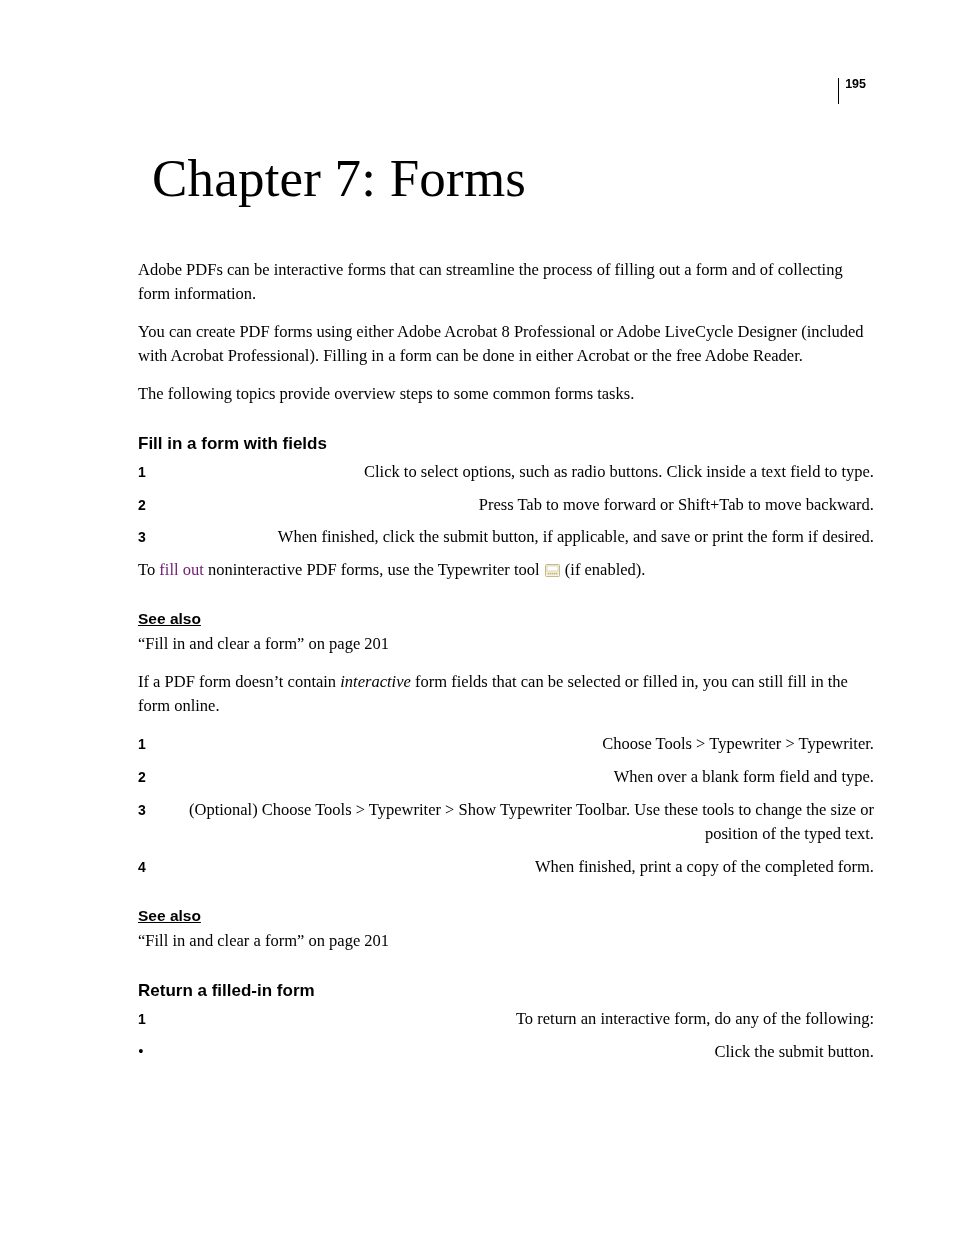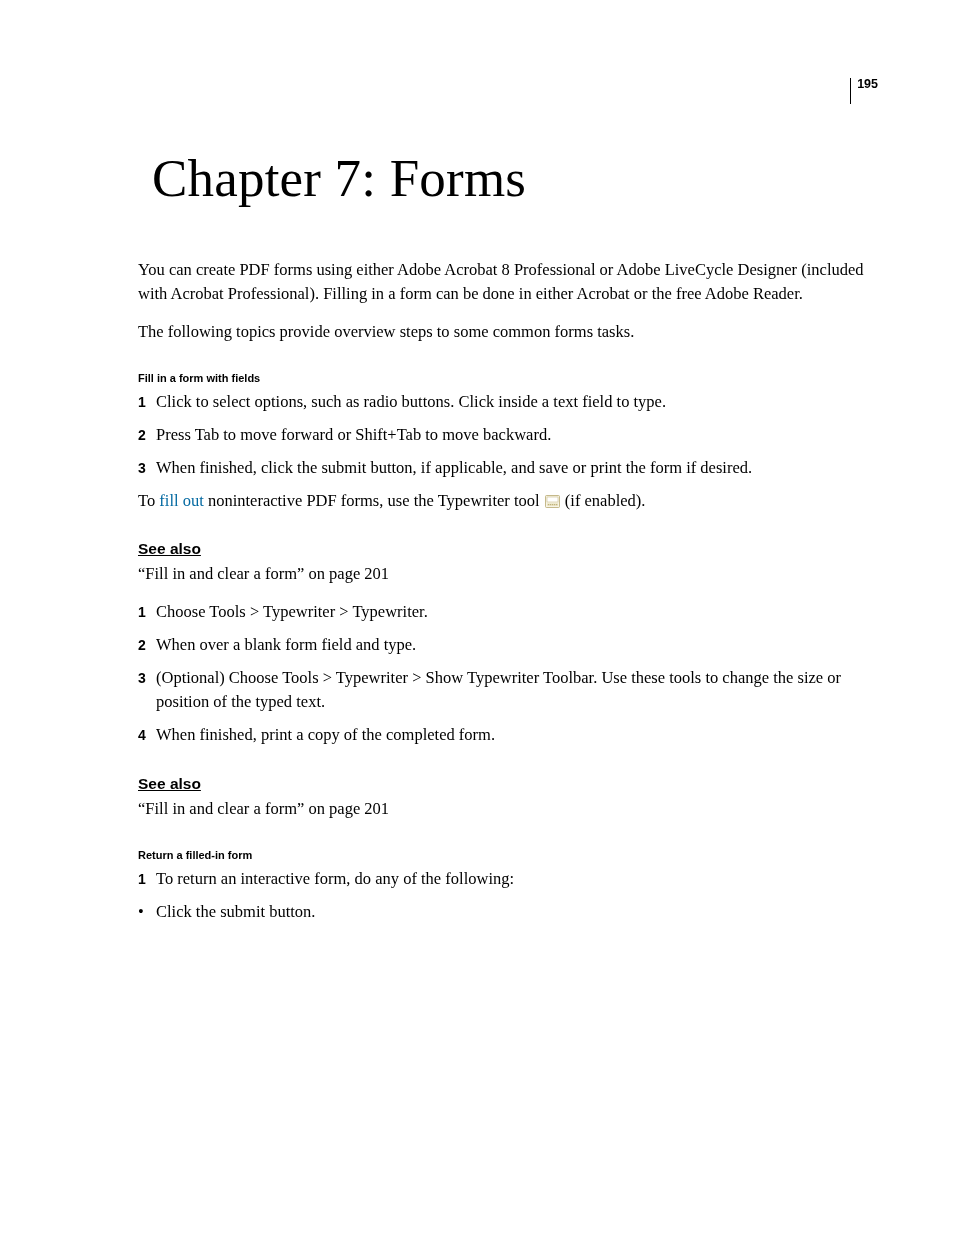--- a/index.html
+++ b/index.html
@@ -13,21 +13,21 @@
   .page {
     position: relative;
     width: 954px;
     min-height: 1235px;
     box-sizing: border-box;
     padding: 78px 80px 60px 138px;
   }
   .page-number-wrap {
     position: absolute;
     top: 78px;
-    right: 76px;
+    right: 88px;
     border-left: 1.5px solid #000;
     padding-left: 6px;
     height: 26px;
     display: flex;
     align-items: flex-start;
   }
   .page-number {
     font-family: "Myriad Pro", "Segoe UI", Arial, sans-serif;
     font-weight: 700;
     font-size: 12.5px;
@@ -47,21 +47,21 @@
   }
   h2.section {
     font-family: "Myriad Pro", "Segoe UI", Arial, sans-serif;
     font-weight: 700;
     font-size: 27px;
     margin: 50px 0 18px 0;
   }
   h3.subsection {
     font-family: "Myriad Pro", "Segoe UI", Arial, sans-serif;
     font-weight: 700;
-    font-size: 11px;
+    font-size: 17px;
     margin: 28px 0 6px 0;
   }
   h4.seealso {
     font-family: "Myriad Pro", "Segoe UI", Arial, sans-serif;
     font-weight: 700;
     font-size: 15.5px;
     margin: 28px 0 4px 0;
     text-decoration: underline;
   }
   .step-row {
@@ -72,54 +72,55 @@
     line-height: 1.45;
   }
   .step-num {
     font-family: "Myriad Pro", "Segoe UI", Arial, sans-serif;
     font-weight: 700;
     font-size: 14px;
     width: 18px;
     flex: 0 0 18px;
     padding-top: 2px;
   }
-  .step-text { flex: 1; }
+  .step-text { flex: 1; text-align: right; }
   .bullet-row {
     display: flex;
     align-items: flex-start;
     margin: 0 0 9px 0;
     font-size: 16.5px;
     line-height: 1.45;
   }
   .bullet-mark {
     width: 18px;
     flex: 0 0 18px;
     text-align: left;
     padding-top: 0;
   }
-  a.link { color: #0369a1; text-decoration: none; }
+  a.link { color: #701a75; text-decoration: none; }
   .italic { font-style: italic; }
   .typewriter-icon {
     display: inline-block;
     width: 15px; height: 13px;
     vertical-align: -2px;
     margin: 0 1px;
   }
 </style>
 </head>
 <body>
 
 <div class="page">
 
   <div class="page-number-wrap">
     <span class="page-number">195</span>
   </div>
 
   <h1 class="chapter-title">Chapter 7: Forms</h1>
 
+  <p class="body">Adobe PDFs can be interactive forms that can streamline the process of filling out a form and of collecting form information.</p>
   <p class="body">You can create PDF forms using either Adobe Acrobat 8 Professional or Adobe LiveCycle Designer (included with Acrobat Professional). Filling in a form can be done in either Acrobat or the free Adobe Reader.</p>
 
   <p class="body">The following topics provide overview steps to some common forms tasks.</p>
 
   <h3 class="subsection">Fill in a form with fields</h3>
 
   <div class="step-row">
     <span class="step-num">1</span>
     <span class="step-text">Click to select options, such as radio buttons. Click inside a text field to type.</span>
   </div>
@@ -141,20 +142,23 @@
           <rect x="5" y="9" width="1.2" height="1.2" fill="#bfb280"></rect>
           <rect x="7" y="9" width="1.2" height="1.2" fill="#bfb280"></rect>
           <rect x="9" y="9" width="1.2" height="1.2" fill="#bfb280"></rect>
           <rect x="11" y="9" width="1.2" height="1.2" fill="#bfb280"></rect>
         </svg></span><span> (if enabled).</span>
   </p>
 
   <h4 class="seealso">See also</h4>
   <p class="body">“Fill in and clear a form” on page 201</p>
 
+  <p class="body">
+    <span>If a PDF form doesn’t contain </span><span class="italic">interactive</span><span> form fields that can be selected or filled in, you can still fill in the form online.</span>
+  </p>
 
   <div class="step-row">
     <span class="step-num">1</span>
     <span class="step-text">Choose Tools &gt; Typewriter &gt; Typewriter.</span>
   </div>
   <div class="step-row">
     <span class="step-num">2</span>
     <span class="step-text">When over a blank form field and type.</span>
   </div>
   <div class="step-row">

